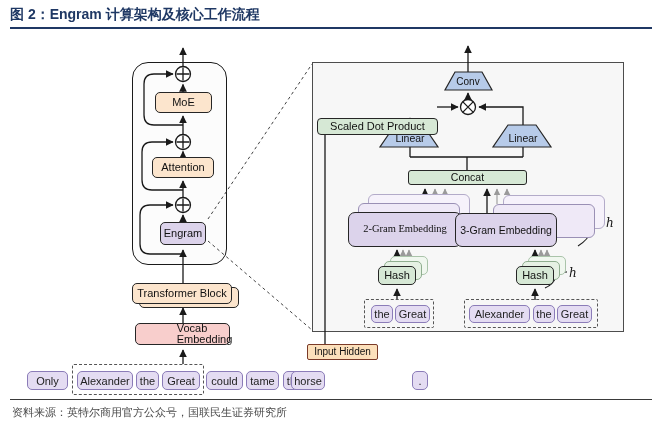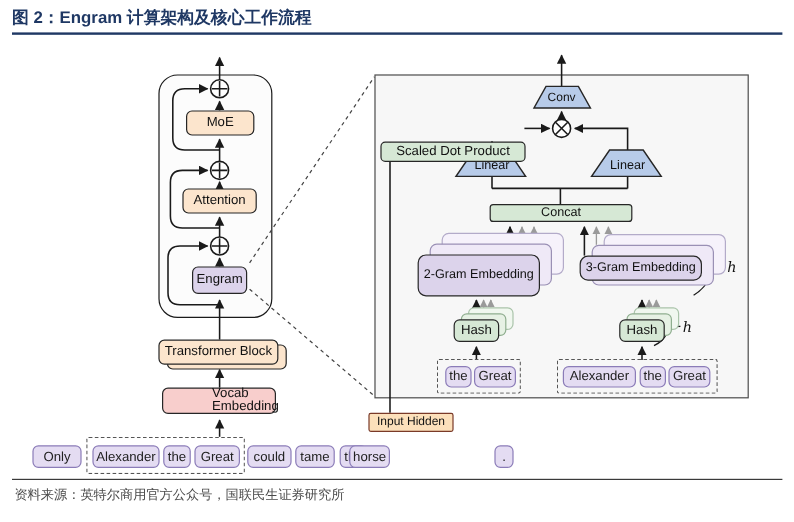--- a/index.html
+++ b/index.html
@@ -147,25 +147,25 @@
 
   <div class="abs trap-label" style="left:443px;top:73px;width:50px;height:16px;font-size:10px;">Conv</div>
   <div class="abs trap-label" style="left:381px;top:129px;width:58px;height:17px;">Linear</div>
   <div class="abs trap-label" style="left:494px;top:129px;width:58px;height:17px;">Linear</div>
 
   <div class="abs box green" style="left:317px;top:99px;width:121px;height:17px;border-radius:4px;margin-top:19px;">Scaled Dot Product</div>
   <div class="abs box green" style="left:408px;top:170px;width:119px;height:15px;border-radius:3px;font-size:10.5px;">Concat</div>
 
   <div class="abs stack-p2" style="left:368px;top:194px;width:102px;height:35px;"></div>
   <div class="abs stack-p" style="left:358px;top:203px;width:102px;height:35px;"></div>
-  <div class="abs box purple" style="left:348px;top:212px;width:102px;height:35px;border-radius:7px;font-size:10.5px;">2-Gram Embedding</div>
+  <div class="abs box purple" style="left:348px;top:212px;width:114px;height:35px;border-radius:7px;font-size:10.5px;font-family:Liberation Serif, serif;">2-Gram Embedding</div>
 
   <div class="abs stack-p2" style="left:503px;top:195px;width:102px;height:34px;"></div>
   <div class="abs stack-p" style="left:493px;top:204px;width:102px;height:34px;"></div>
-  <div class="abs box purple" style="left:483px;top:213px;width:102px;height:21px;border-radius:7px;font-size:10.5px;">3-Gram Embedding</div>
+  <div class="abs box purple" style="left:455px;top:213px;width:102px;height:34px;border-radius:7px;font-size:10.5px;">3-Gram Embedding</div>
 
   <div class="abs stack-g2" style="left:390px;top:256px;width:38px;height:19px;"></div>
   <div class="abs stack-g" style="left:384px;top:261px;width:38px;height:19px;"></div>
   <div class="abs box green" style="left:378px;top:266px;width:38px;height:19px;">Hash</div>
 
   <div class="abs stack-g2" style="left:528px;top:256px;width:38px;height:19px;"></div>
   <div class="abs stack-g" style="left:522px;top:261px;width:38px;height:19px;"></div>
   <div class="abs box green" style="left:516px;top:266px;width:38px;height:19px;">Hash</div>
 
   <div class="abs dashed" style="left:364px;top:299px;width:70px;height:29px;"></div>

